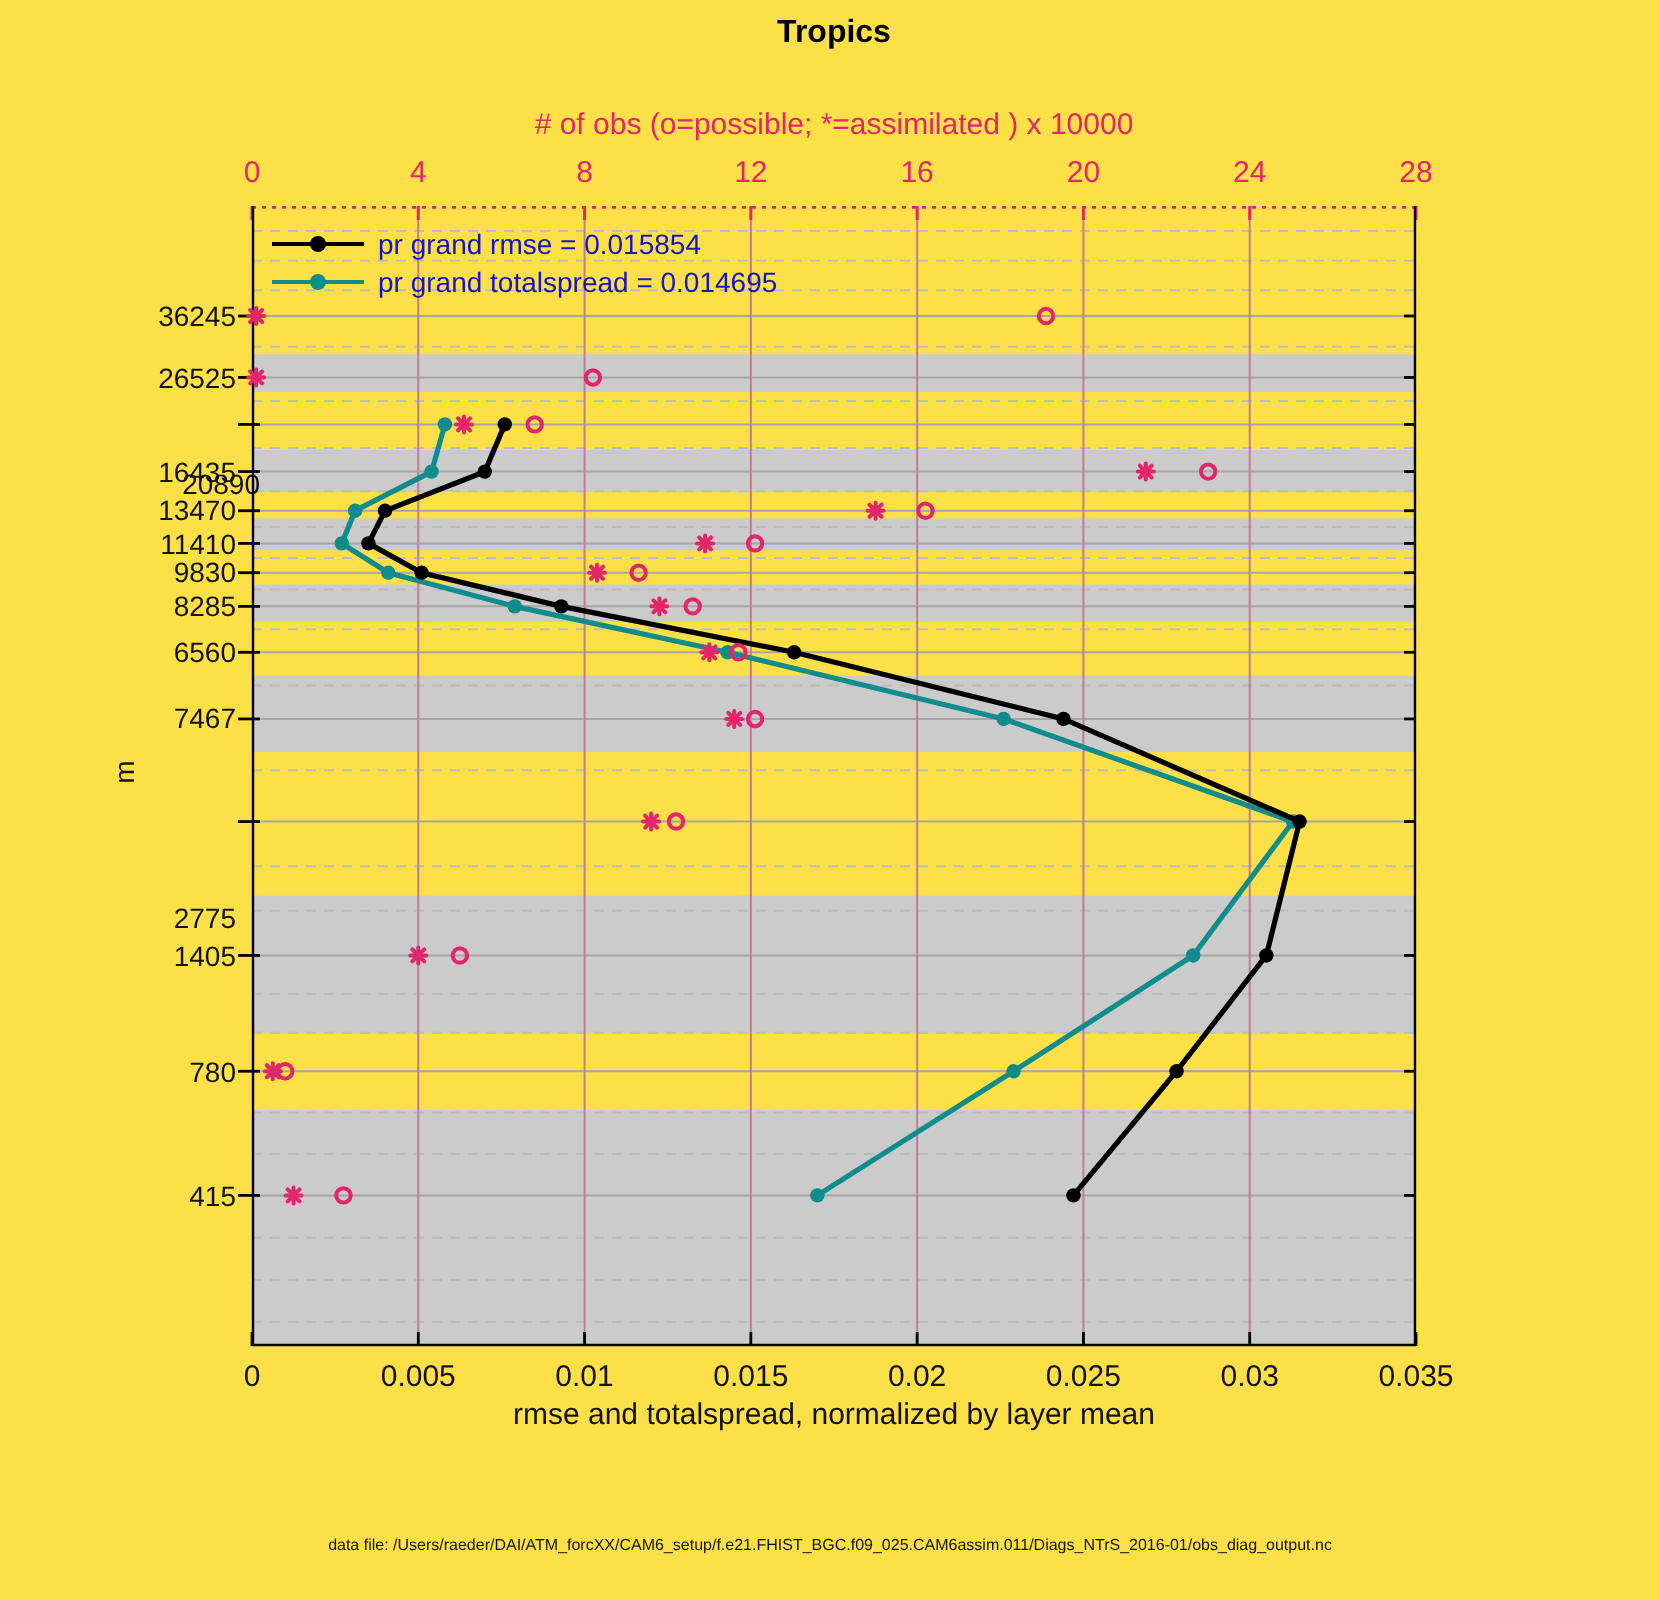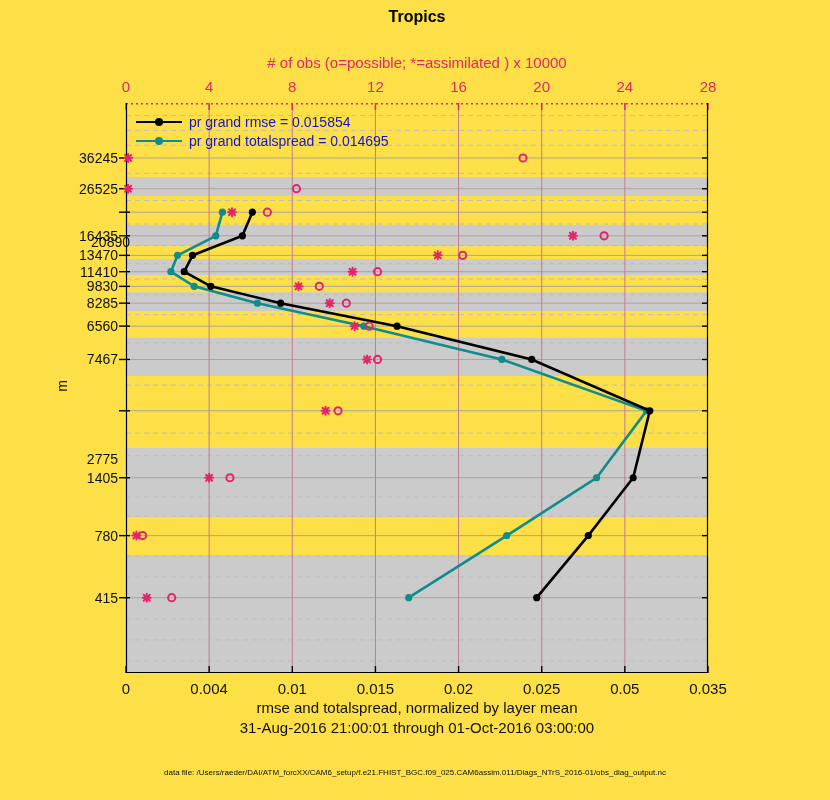--- a/index.html
+++ b/index.html
@@ -200,45 +200,44 @@
     <div class="legend-row" style="color: rgb(16, 140, 140);">
       <span class="legend-line">
           <span class="legend-dot"></span>
         </span>
       <span class="legend-label">pr grand totalspread = 0.014695</span>
     </div>
   </div>
 
   <div id="ylabel">m</div>
   <div id="xlabel">rmse and totalspread, normalized by layer mean</div>
-  <div id="xsub">31-Aug-2016 21:00:01 through 01-Oct-2016 03:00:00</div>
   <div id="footer">data file: /Users/raeder/DAI/ATM_forcXX/CAM6_setup/f.e21.FHIST_BGC.f09_025.CAM6assim.011/Diags_NTrS_2016-01/obs_diag_output.nc</div>
 <div class="ytick" style="left: 56px; top: 150.004px;">36245</div>
     <div class="ytick" style="left: 56px; top: 180.716px;">26525</div>
     <div class="ytick" style="left: 68px; top: 204.208px; margin-top: 30px;">20890</div>
     <div class="ytick" style="left: 56px; top: 227.803px;">16435</div>
     <div class="ytick" style="left: 56px; top: 247.373px;">13470</div>
     <div class="ytick" style="left: 56px; top: 263.7px;">11410</div>
     <div class="ytick" style="left: 56px; top: 278.362px;">9830</div>
     <div class="ytick" style="left: 56px; top: 295.182px;">8285</div>
     <div class="ytick" style="left: 56px; top: 318.147px;">6560</div>
     <div class="ytick" style="left: 56px; top: 351.47px;">7467</div>
     <div class="ytick" style="left: 56px; top: 402.777px; margin-top: 48px;">2775</div>
     <div class="ytick" style="left: 56px; top: 469.728px;">1405</div>
     <div class="ytick" style="left: 56px; top: 527.618px;">780</div>
     <div class="ytick" style="left: 56px; top: 589.69px;">415</div>
     <div class="topTick" style="left: 96px;">0</div>
     <div class="xtick" style="left: 90px;">0</div>
     <div class="topTick" style="left: 179.143px;">4</div>
-    <div class="xtick" style="left: 173.143px;">0.004</div>
+    <div class="xtick" style="left: 173.143px;">0.005</div>
     <div class="topTick" style="left: 262.286px;">8</div>
     <div class="xtick" style="left: 256.286px;">0.01</div>
     <div class="topTick" style="left: 345.429px;">12</div>
     <div class="xtick" style="left: 339.429px;">0.015</div>
     <div class="topTick" style="left: 428.571px;">16</div>
     <div class="xtick" style="left: 422.571px;">0.02</div>
     <div class="topTick" style="left: 511.714px;">20</div>
     <div class="xtick" style="left: 505.714px;">0.025</div>
     <div class="topTick" style="left: 594.857px;">24</div>
-    <div class="xtick" style="left: 588.857px;">0.05</div>
+    <div class="xtick" style="left: 588.857px;">0.03</div>
     <div class="topTick" style="left: 678px;">28</div>
     <div class="xtick" style="left: 672px;">0.035</div>
   </div>
 
 </body></html>

